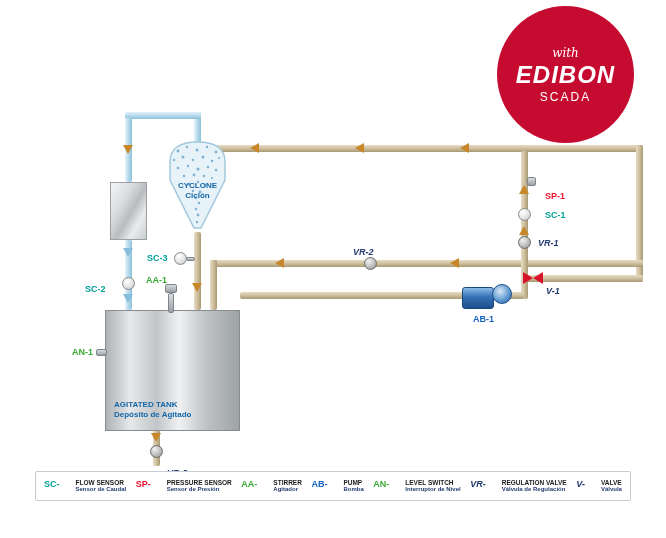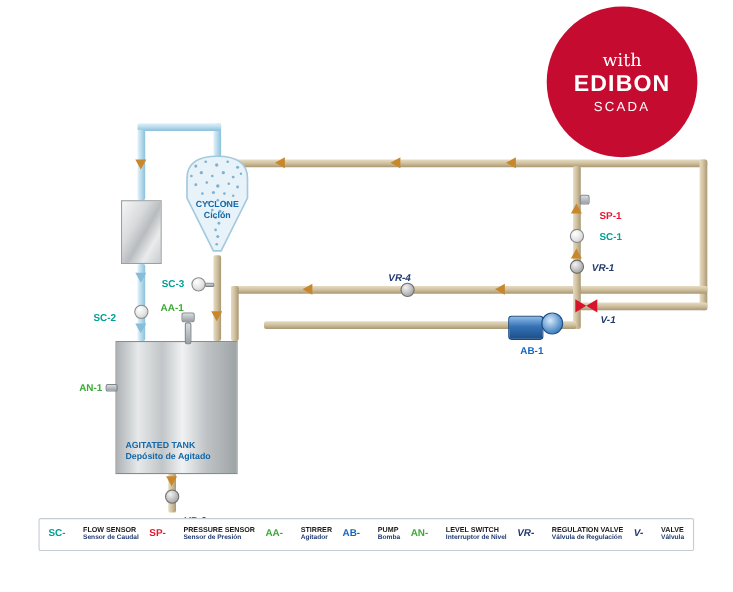--- a/index.html
+++ b/index.html
@@ -24,42 +24,42 @@
   .aru{border-left:5px solid transparent;border-right:5px solid transparent;border-bottom:9px solid #c8872b;}
   .ard{border-left:5px solid transparent;border-right:5px solid transparent;border-top:9px solid #c8872b;}
   .ardb{border-left:5px solid transparent;border-right:5px solid transparent;border-top:9px solid #86bdda;}
 
   
   .lbl{position:absolute;font-size:9px;font-weight:bold;white-space:nowrap;}
   .teal{color:#00a096;} .red{color:#e8132d;} .green{color:#3aaa35;}
   .blue{color:#1565c0;} .navy{color:#223a70;font-style:italic;}
 
   
-  .tank{position:absolute;left:105px;top:310px;width:111px;height:121px;box-sizing:border-box;
+  .tank{position:absolute;left:105px;top:310px;width:135px;height:121px;box-sizing:border-box;
     background:linear-gradient(90deg,#aeb3b6 0%,#e6e8e9 18%,#c2c6c8 38%,#f0f1f2 55%,#bfc3c5 75%,#9ea3a6 100%);
     border:1px solid #878c90;}
   .tank-label{position:absolute;left:8px;bottom:10px;color:#1467a8;font-weight:bold;font-size:8px;line-height:10px;}
   .filter{position:absolute;left:110px;top:182px;width:37px;height:58px;box-sizing:border-box;
     background:linear-gradient(120deg,#f5f6f7 0%,#d8dadc 35%,#b9bcbf 55%,#e9ebec 75%,#c9ccce 100%);
     border:1px solid #9aa0a4;}
   .cyc-label{position:absolute;left:162px;top:181px;width:71px;text-align:center;color:#1467a8;font-weight:bold;font-size:8px;line-height:10px;}
   .pumpbox{position:absolute;left:462px;top:281px;width:50px;height:34px;}
   .pump-motor{position:absolute;left:0;top:6px;width:32px;height:22px;border-radius:3px;
     background:linear-gradient(180deg,#8abbe6,#3571b4 45%,#1d4f8a);border:1px solid #1a477d;box-sizing:border-box;}
   .pump-head{position:absolute;right:0;top:3px;width:20px;height:20px;border-radius:50%;box-sizing:border-box;
     background:radial-gradient(circle at 40% 35%,#d6e9f8,#5a94cd 60%,#2a63a5);border:1px solid #1d4f8a;}
   .bt{position:absolute;width:0;height:0;}
   .btl{border-top:6px solid transparent;border-bottom:6px solid transparent;border-left:10px solid #d6152c;}
   .btr{border-top:6px solid transparent;border-bottom:6px solid transparent;border-right:10px solid #d6152c;}
 
   
   .badge{position:absolute;left:497px;top:6px;width:137px;height:137px;border-radius:50%;background:#c60b30;
     display:flex;flex-direction:column;align-items:center;justify-content:center;color:#fff;gap:1px;}
-  .badge .w{font-family:"DejaVu Serif",serif;font-size:16px;}
-  .badge .e{font-size:21px;font-weight:bold;letter-spacing:1px;}
+  .badge .w{font-family:"DejaVu Serif",serif;font-style:italic;font-size:12px;}
+  .badge .e{font-size:24px;font-weight:bold;letter-spacing:1px;font-style:italic;}
   .badge .s{font-size:12px;letter-spacing:2px;}
 
   
   .legend{position:absolute;left:35px;top:471px;width:596px;height:30px;box-sizing:border-box;
     border:1px solid #c5ccd4;border-radius:2px;background:#fff;display:flex;align-items:center;
     justify-content:space-between;padding:0 8px;}
   .lg-item{display:flex;align-items:flex-start;gap:16px;}
   .lg-code{font-size:9px;font-weight:bold;}
   .lg-text{display:flex;flex-direction:column;}
   .lg-en{font-size:6.5px;font-weight:bold;color:#1a1a1a;line-height:7px;}
@@ -167,21 +167,21 @@
   <div class="ar ard" style="left:192px;top:283px"></div>
   <div class="ar ard" style="left:123px;top:145px"></div>
   <div class="ar ardb" style="left:123px;top:248px"></div>
   <div class="ar ardb" style="left:123px;top:294px"></div>
   <div class="ar ard" style="left:151px;top:433px"></div>
 
   <div class="lbl red" style="left:545px;top:191px">SP-1</div>
   <div class="lbl teal" style="left:545px;top:210px">SC-1</div>
   <div class="lbl navy" style="left:538px;top:238px">VR-1</div>
   <div class="lbl navy" style="left:546px;top:286px">V-1</div>
-  <div class="lbl navy" style="left:353px;top:247px">VR-4</div>
+  <div class="lbl navy" style="left:353px;top:247px">VR-2</div>
   <div class="lbl teal" style="left:147px;top:253px">SC-3</div>
   <div class="lbl teal" style="left:85px;top:284px">SC-2</div>
   <div class="lbl green" style="left:146px;top:275px">AA-1</div>
   <div class="lbl green" style="left:72px;top:347px">AN-1</div>
   <div class="lbl blue" style="left:473px;top:314px">AB-1</div>
   <div class="lbl navy" style="left:167px;top:468px">VR-3</div>
 
   <div class="badge">
     <div class="w">with</div>
     <div class="e">EDIBON</div>

